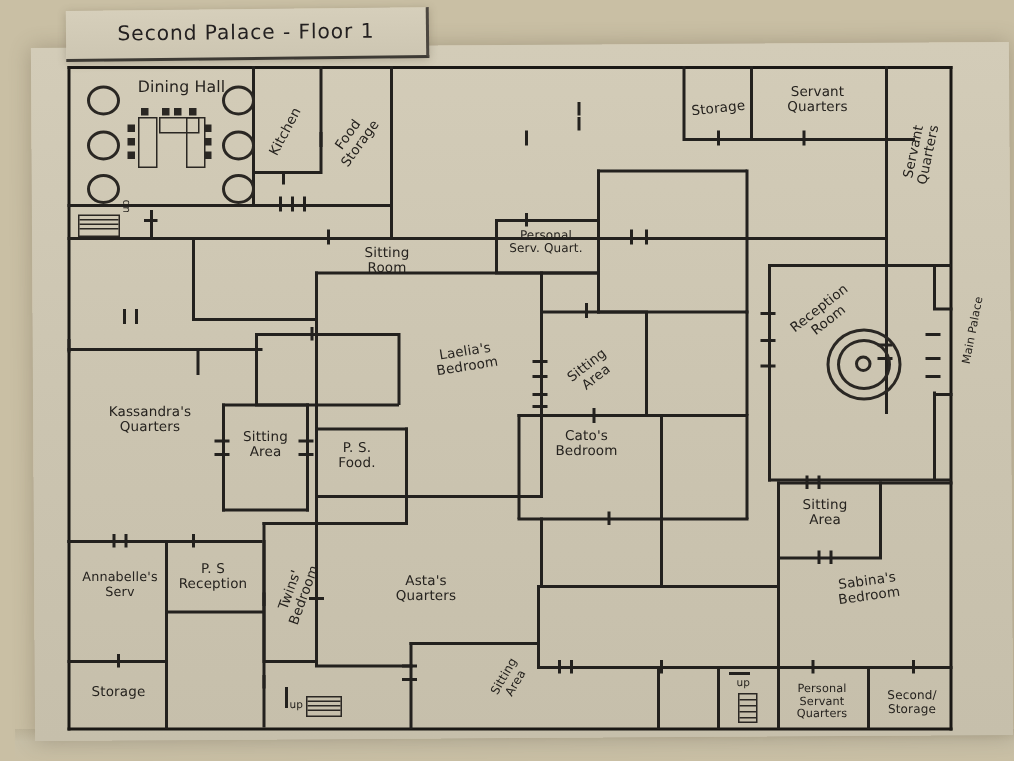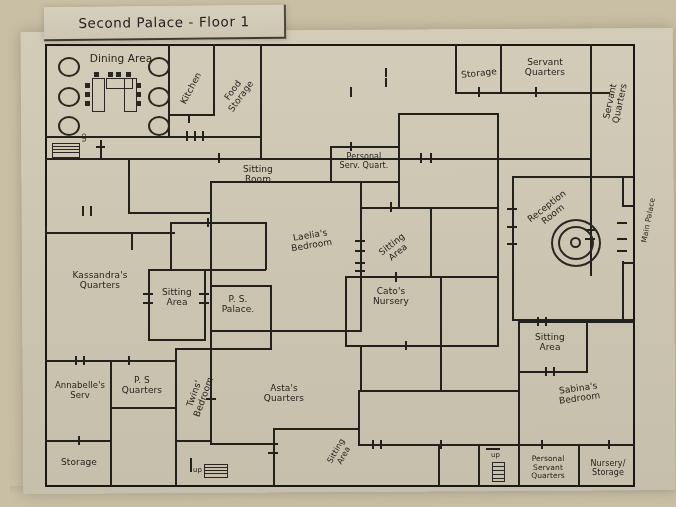--- a/index.html
+++ b/index.html
@@ -306,63 +306,63 @@
 
     <div class="stair" style="left:492px;top:462px;width:11px;height:18px;">
       <i style="top:3px;"></i>
         <i style="top:7px;"></i>
         <i style="top:11px;"></i>
         <i style="top:15px;"></i>
     </div>
     <div class="arrowtxt" style="left:491px;top:451px;">up</div>
     <div class="ink h thin" style="left:486px;top:448px;width:14px;"></div>
 
-    <div class="lbl t" style="left:86px;top:52px;width:70px;">Dining Area</div>
+    <div class="lbl t" style="left:86px;top:52px;width:70px;">Dining Hall</div>
     <div class="lbl" style="left:170px;top:83px;width:42px;transform:rotate(-62deg);">Kitchen</div>
     <div class="lbl" style="left:214px;top:83px;width:46px;transform:rotate(-54deg);">Food
 Storage</div>
     <div class="lbl" style="left:459px;top:68px;width:40px;transform:rotate(-6deg);">Storage</div>
     <div class="lbl" style="left:505px;top:57px;width:80px;">Servant
 Quarters</div>
     <div class="lbl" style="left:585px;top:92px;width:60px;transform:rotate(-78deg);">Servant
 Quarters</div>
     <div class="lbl" style="left:222px;top:164px;width:72px;">Sitting
 Room</div>
     <div class="lbl" style="left:331px;top:152px;width:66px;font-size:8px;">Personal
 Serv. Quart.</div>
     <div class="lbl" style="left:521px;top:200px;width:58px;transform:rotate(-38deg);">Reception
 Room</div>
     <div class="lbl" style="left:623px;top:216px;width:52px;font-size:7.5px;transform:rotate(-79deg);">Main Palace</div>
     <div class="lbl" style="left:275px;top:230px;width:72px;transform:rotate(-9deg);">Laelia's
 Bedroom</div>
     <div class="lbl" style="left:372px;top:238px;width:46px;transform:rotate(-38deg);">Sitting
 Area</div>
     <div class="lbl" style="left:358px;top:286px;width:66px;">Cato's
-Nursery</div>
+Bedroom</div>
     <div class="lbl" style="left:56px;top:270px;width:88px;">Kassandra's
 Quarters</div>
     <div class="lbl" style="left:153px;top:287px;width:48px;">Sitting
 Area</div>
     <div class="lbl" style="left:214px;top:294px;width:48px;">P. S.
-Palace.</div>
+Food.</div>
     <div class="lbl" style="left:50px;top:381px;width:60px;font-size:8.5px;">Annabelle's
 Serv</div>
     <div class="lbl" style="left:113px;top:375px;width:58px;">P. S
-Quarters</div>
+Reception</div>
     <div class="lbl" style="left:173px;top:385px;width:52px;transform:rotate(-70deg);">Twins'
 Bedroom</div>
     <div class="lbl" style="left:53px;top:457px;width:52px;">Storage</div>
     <div class="lbl" style="left:253px;top:383px;width:62px;">Asta's
 Quarters</div>
     <div class="lbl" style="left:320px;top:444px;width:40px;font-size:8px;transform:rotate(-60deg);">Sitting
 Area</div>
     <div class="lbl" style="left:525px;top:332px;width:50px;">Sitting
 Area</div>
     <div class="lbl" style="left:543px;top:383px;width:72px;transform:rotate(-8deg);">Sabina's
 Bedroom</div>
     <div class="lbl" style="left:520px;top:455px;width:56px;font-size:7.5px;">Personal
 Servant
 Quarters</div>
-    <div class="lbl" style="left:583px;top:459px;width:50px;font-size:8px;">Nursery/
+    <div class="lbl" style="left:583px;top:459px;width:50px;font-size:8px;">Second/
 Storage</div>
 
   </div>
 </div>
 
 </body></html>

